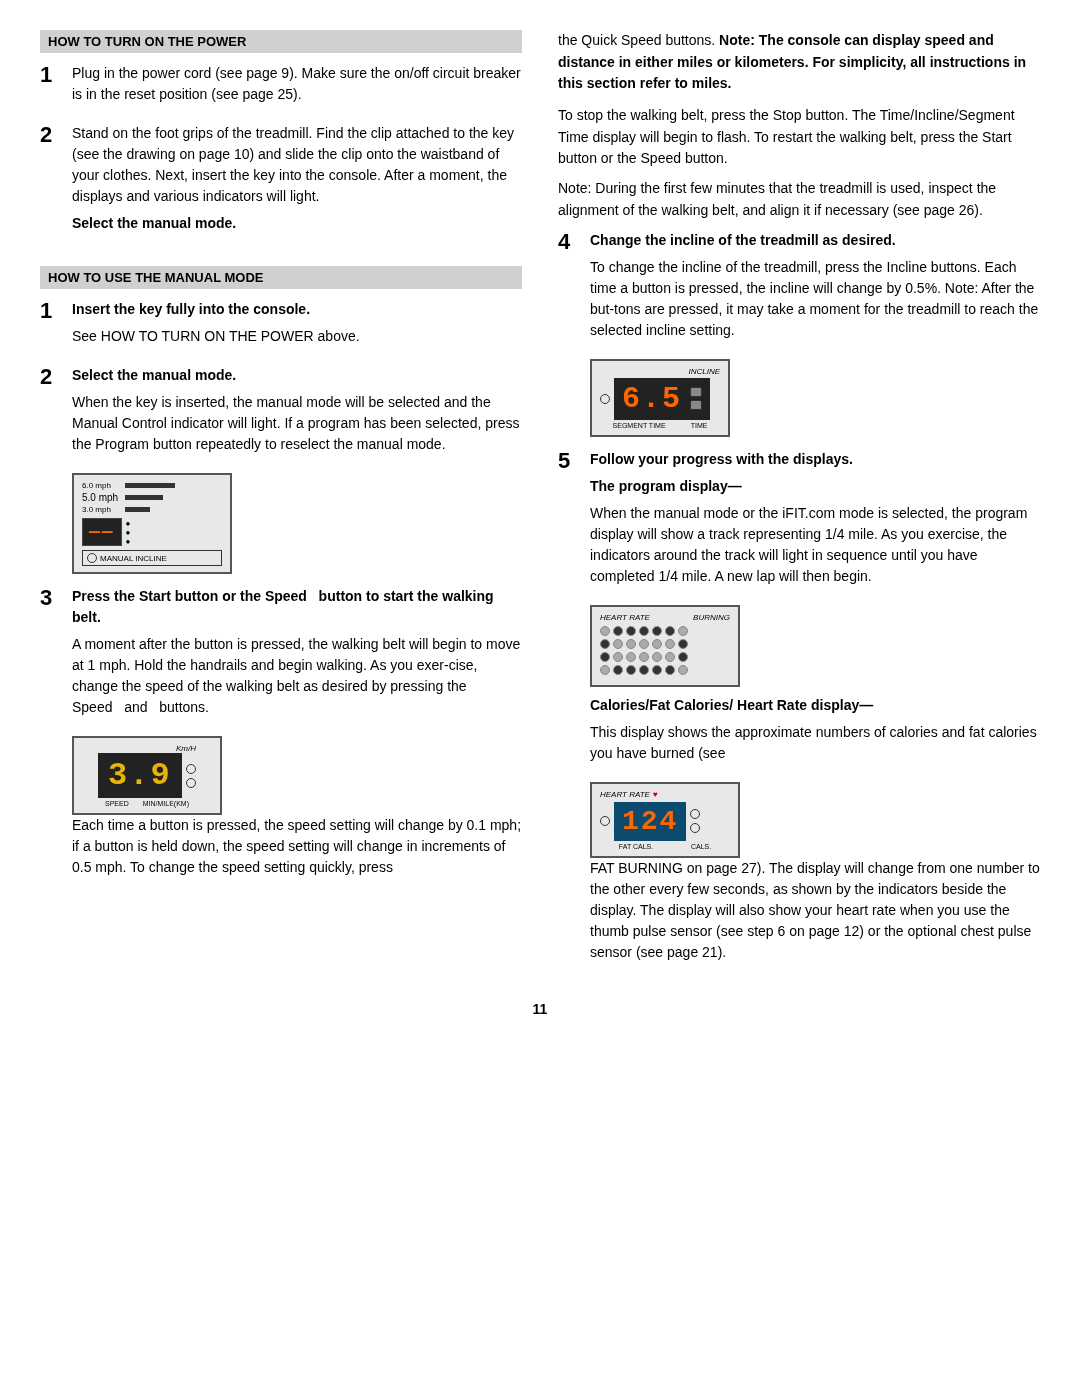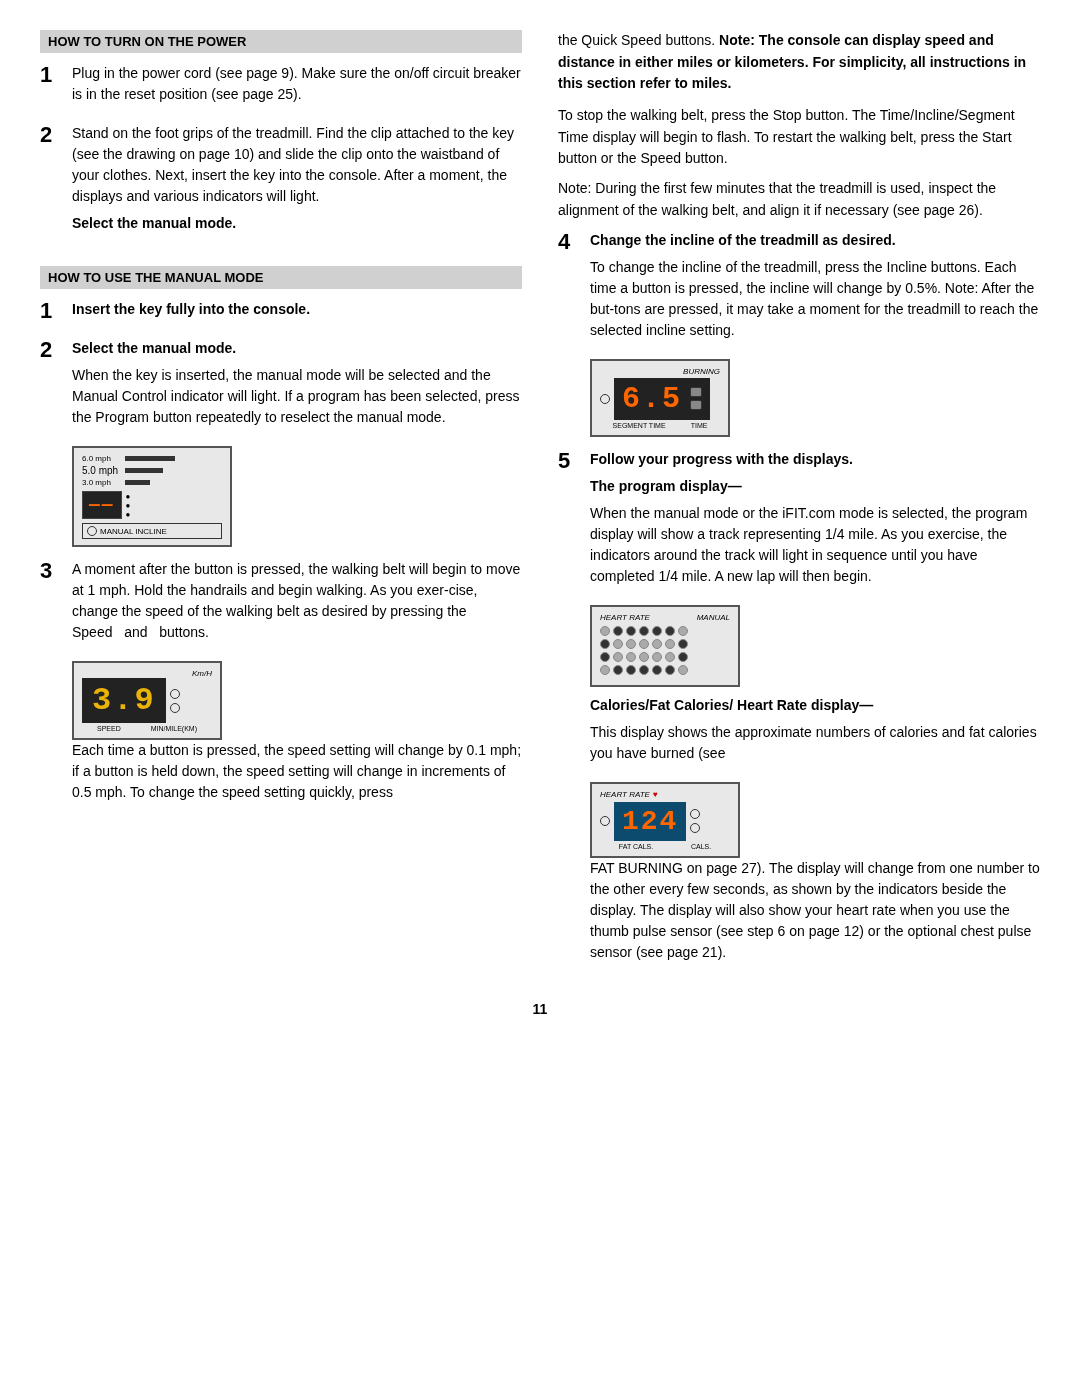--- a/index.html
+++ b/index.html
@@ -187,21 +187,21 @@
       justify-content: space-around;
       font-size: 7px;
       text-transform: uppercase;
       margin-top: 2px;
     }
 
     
     .speed-display-box {
       border: 2px solid #555;
       background: #e8e8e8;
-      padding: 6px 8px;
+      padding: 6px 24px;
       width: 150px;
     }
 
     .kmh-label {
       font-size: 8px;
       text-align: right;
       font-style: italic;
     }
 
     .speed-display-inner {
@@ -351,20 +351,21 @@
     </div>
 
     <div style="height: 14px;"></div>
 
     <h2 class="section-heading">HOW TO USE THE MANUAL MODE</h2>
 
     <div class="step-block">
       <div class="step-number">1</div>
       <div class="step-content">
         <p><b>Insert the key fully into the console.</b></p>
+        <p>See HOW TO TURN ON THE POWER above.</p>
       </div>
     </div>
 
     <div class="step-block">
       <div class="step-number">2</div>
       <div class="step-content">
         <div class="step-with-image">
           <div class="step-text">
             <p><b>Select the manual mode.</b></p>
             <p>When the key is inserted, the manual mode will be selected and the Manual Control indicator will light. If a program has been selected, press the Program button repeatedly to reselect the manual mode.</p>
@@ -396,20 +397,21 @@
               </div>
             </div>
           </div>
         </div>
       </div>
     </div>
 
     <div class="step-block">
       <div class="step-number">3</div>
       <div class="step-content">
+        <p><b><span>Press the Start button or the Speed</span>&nbsp;&nbsp;&nbsp;<span>button to start the walking belt.</span></b></p>
         <div class="step-with-image">
           <div class="step-text">
             <p>
               <span>A moment after the button is pressed, the walking belt will begin to move at 1 mph. Hold the handrails and begin walking. As you exer-cise, change the speed of the walking belt as desired by pressing the Speed</span>&nbsp;&nbsp;&nbsp;<span>and</span>&nbsp;&nbsp;&nbsp;<span>buttons.</span>
             </p>
           </div>
           <div class="step-image">
 
             <div class="speed-display-box">
               <div class="kmh-label">Km/H</div>
@@ -447,21 +449,21 @@
       <div class="step-content">
         <p><b>Change the incline of the treadmill as desired.</b></p>
         <div class="step-with-image">
           <div class="step-text">
             <p>To change the incline of the treadmill, press the Incline buttons. Each time a button is pressed, the incline will change by 0.5%. Note: After the but-tons are pressed, it may take a moment for the treadmill to reach the selected incline setting.</p>
           </div>
           <div class="step-image">
 
             <div class="incline-display">
               <div class="incline-label-row">
-                <em>BURNING</em>
+                <em>INCLINE</em>
               </div>
               <div style="display:flex;align-items:center;">
                 <div class="knob-circle" style="margin-right:4px;"></div>
                 <div class="incline-big">
                   <span>6.5</span>
                   <div class="incline-side-btns">
                     <div class="small-btn"></div>
                     <div class="small-btn"></div>
                   </div>
                 </div>
@@ -484,21 +486,21 @@
         <div class="step-with-image">
           <div class="step-text">
             <p><b>The program display—</b></p>
             <p>When the manual mode or the iFIT.com mode is selected, the program display will show a track representing 1/4 mile. As you exercise, the indicators around the track will light in sequence until you have completed 1/4 mile. A new lap will then begin.</p>
           </div>
           <div class="step-image">
 
             <div class="heart-display-box">
               <div class="hr-top-label">
                 <span>HEART RATE</span>
-                <span>MANUAL</span>
+                <span>BURNING</span>
               </div>
 
               <div style="display:flex;flex-direction:column;gap:3px;margin:4px 0;">
                 <div style="display:flex;gap:3px;">
                   <div class="hr-dot"></div>
                   <div class="hr-dot filled"></div>
                   <div class="hr-dot filled"></div>
                   <div class="hr-dot filled"></div>
                   <div class="hr-dot filled"></div>
                   <div class="hr-dot filled"></div>

